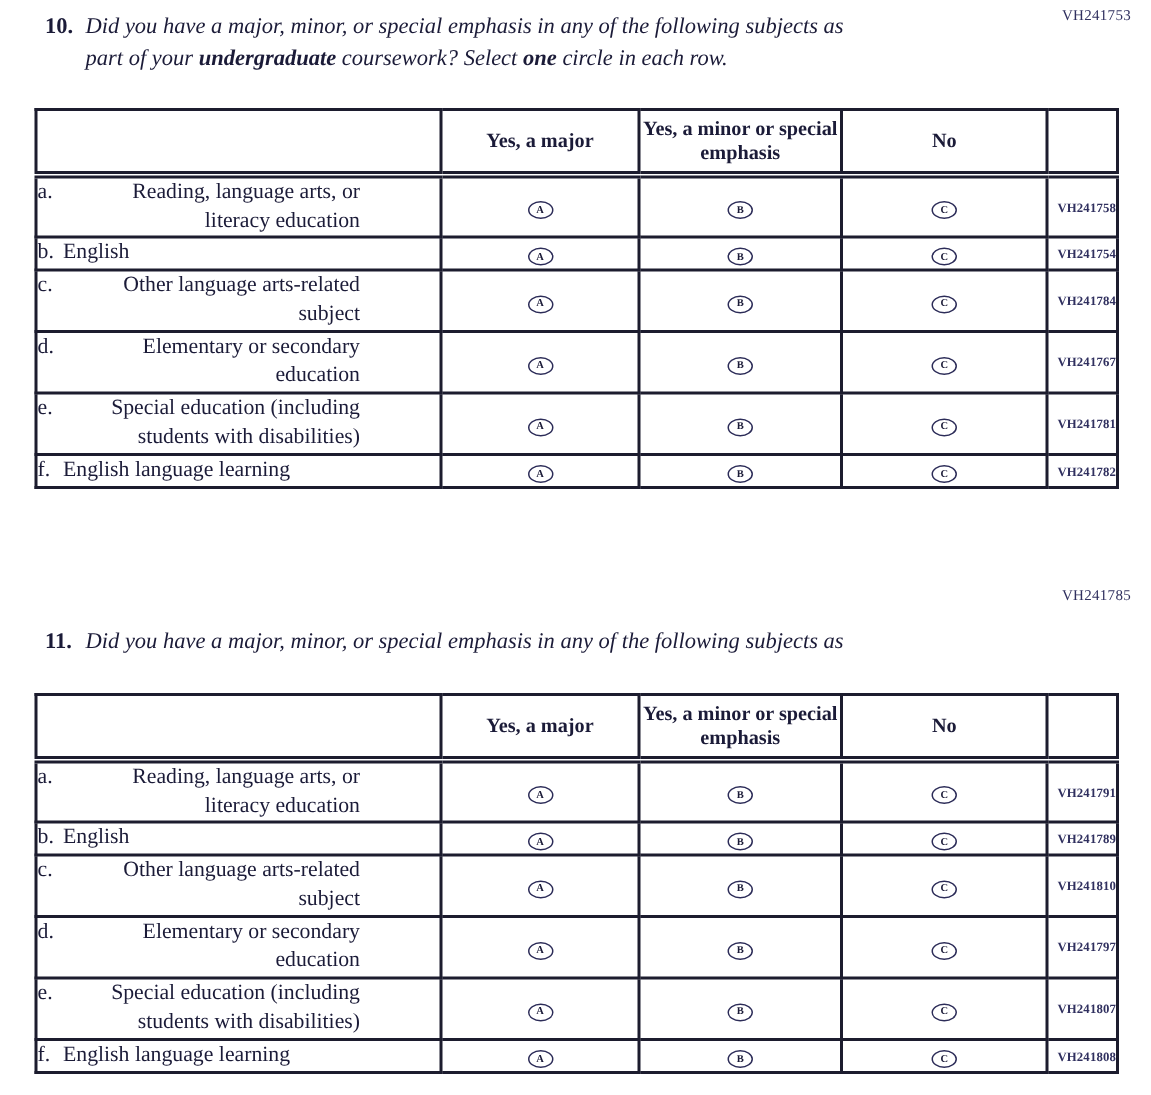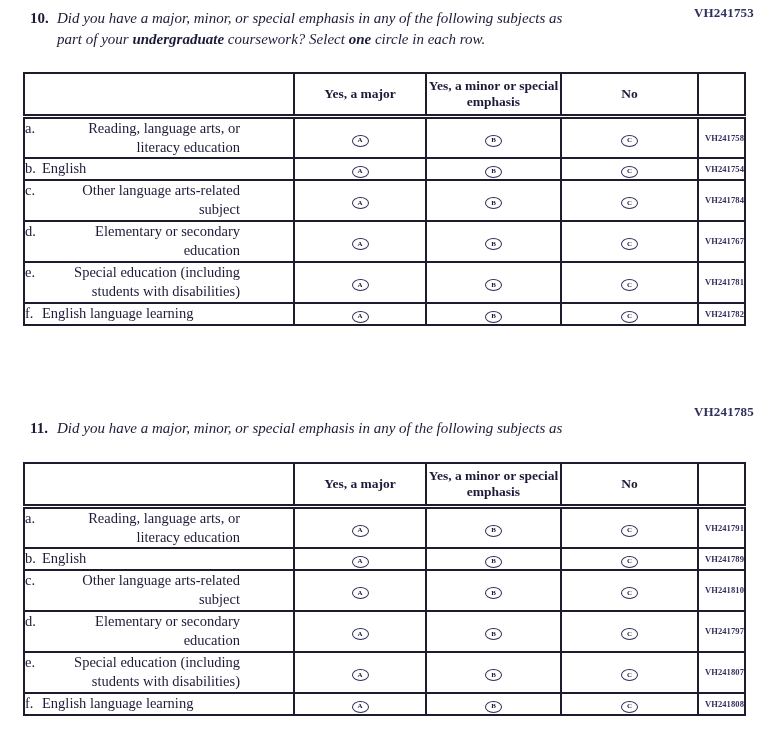--- a/index.html
+++ b/index.html
@@ -7,24 +7,24 @@
     width: 767px; height: 730px;
     background: #ffffff;
     font-family: "Liberation Serif", serif;
     color: #1b1b38;
     position: relative;
     overflow: hidden;
   }
   .top-code {
     position: absolute;
     right: 13px;
-    font-size: 13px;
+    font-size: 10px;
     letter-spacing: 0.2px;
     color: #30305f;
-    font-weight: bold;
+    font-weight: normal;
   }
   .q-block {
     position: absolute;
     left: 30px;
     display: flex;
   }
   .q-num {
     font-weight: bold;
     font-size: 15px;
     width: 27px;
@@ -94,21 +94,21 @@
     padding-left: 3px;
     font-size: 8.5px;
     letter-spacing: 0.1px;
     color: #30305f;
     font-weight: bold;
     white-space: nowrap;
   }
   #q10-code  { top: 5px; }
   #q10-text  { top: 8px; }
   #q10-table { top: 72px; }
-  #q11-code  { top: 392px; margin-top: 12px; }
+  #q11-code  { top: 392px; }
   #q11-text  { top: 418px; }
   #q11-table { top: 462px; }
 </style>
 </head>
 <body>
 
 <div id="q10-code" class="top-code">VH241753</div>
 
 <div id="q10-text" class="q-block">
   <span class="q-num">10.</span>

